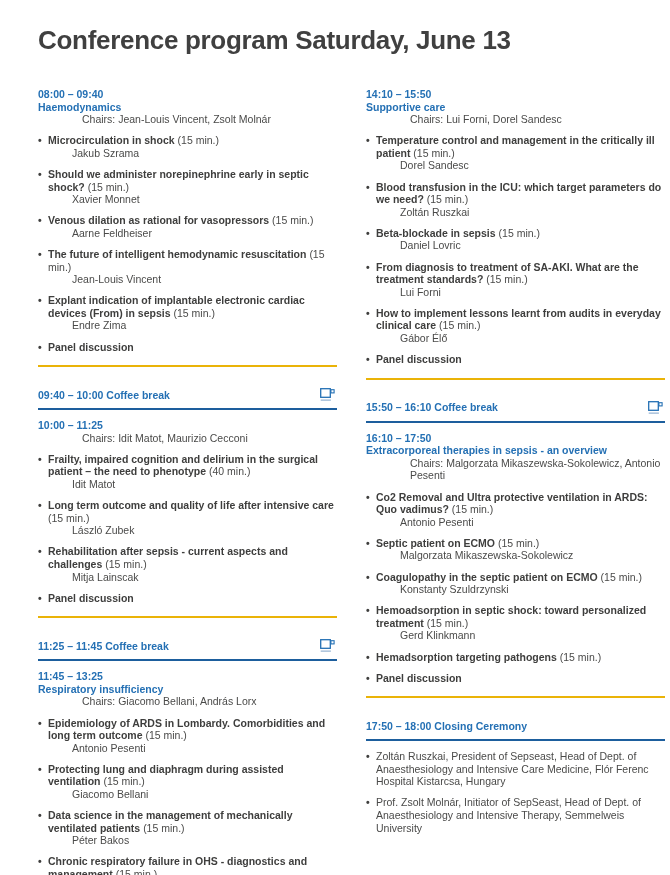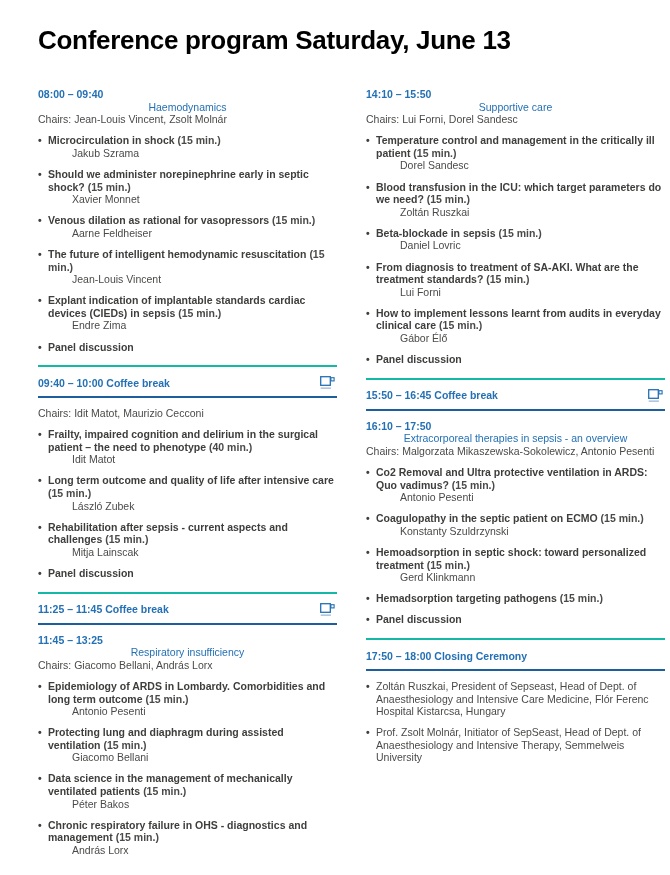--- a/index.html
+++ b/index.html
@@ -2,42 +2,42 @@
 <html><head>
 <meta charset="utf-8">
 <style>
   html,body{margin:0;padding:0;}
   body{
     width:670px;min-height:875px;background:#ffffff;
     font-family:"Liberation Sans",sans-serif;color:#4a4a49;
   }
   .page{box-sizing:border-box;width:670px;min-height:875px;padding:25px 18px 20px 38px;}
   .title{
-    margin:0 0 24px 0;font-size:26px;font-weight:bold;color:#000000;
+    margin:0 0 24px 0;font-size:26px;font-weight:bold;color:#404040;
     letter-spacing:-0.3px;
   }
   .columns{display:flex;gap:29px;align-items:flex-start;}
   .column{width:299px;flex:0 0 299px;font-size:10.5px;line-height:1.2;}
   .session{margin:0;}
   .session-header{margin:8px 0 3px 0;}
   .session-time{color:#2470b4;font-weight:bold;}
-  .session-title{color:#2470b4;font-weight:normal;text-align:center;}
-  .session-chairs{color:#4a4a49;}
+  .session-title{color:#2470b4;font-weight:bold;}
+  .session-chairs{color:#4a4a49;margin-left:44px;}
   .item{display:flex;margin-top:8.5px;}
   .bullet{flex:0 0 10px;width:10px;color:#3e3e3d;font-weight:bold;}
   .bullet::before{content:"•";}
   .item-text{flex:1;}
   .item-title{font-weight:bold;color:#3e3e3d;}
-  .duration{color:#4a4a49;font-weight:bold;}
+  .duration{color:#4a4a49;font-weight:normal;}
   .speaker{color:#4a4a49;margin-left:24px;}
   .plain-text{color:#4a4a49;font-weight:normal;}
   .break-bar{
     display:flex;justify-content:space-between;align-items:center;
-    border-top:2px solid #14b8a6;border-bottom:2px solid #1d5e9d;
-    padding:8px 0 5px 0;margin:12px 0 9px 0;min-height:16px;
+    border-top:2px solid #eab308;border-bottom:2px solid #1d5e9d;
+    padding:20px 0 5px 0;margin:12px 0 9px 0;min-height:16px;
   }
   .break-label{color:#2470b4;font-weight:bold;}
   .cup{display:inline-flex;align-items:center;margin-right:1px;}
 </style>
 </head>
 <body>
 
 <div class="page">
   <h1 class="title">Conference program Saturday, June 13</h1>
   <div class="columns">
@@ -59,39 +59,40 @@
           <div class="item">
             <span class="bullet"></span>
             <div class="item-text"><span class="item-title">Venous dilation as rational for vasopressors</span> <span class="duration">(15 min.)</span><div class="speaker">Aarne Feldheiser</div></div>
           </div>
           <div class="item">
             <span class="bullet"></span>
             <div class="item-text"><span class="item-title">The future of intelligent hemodynamic resuscitation</span> <span class="duration">(15 min.)</span><div class="speaker">Jean-Louis Vincent</div></div>
           </div>
           <div class="item">
             <span class="bullet"></span>
-            <div class="item-text"><span class="item-title">Explant indication of implantable standards cardiac devices (CIEDs) in sepsis</span> <span class="duration">(15 min.)</span><div class="speaker">Endre Zima</div></div>
+            <div class="item-text"><span class="item-title">Explant indication of implantable electronic cardiac devices (From) in sepsis</span> <span class="duration">(15 min.)</span><div class="speaker">Endre Zima</div></div>
           </div>
           <div class="item">
             <span class="bullet"></span>
             <div class="item-text"><span class="item-title">Panel discussion</span></div>
           </div>
         </div>
         <div class="break-bar">
           <span class="break-label">09:40 – 10:00 Coffee break</span>
           <span class="cup">
             <svg width="16" height="14" viewBox="0 0 16 14">
               <rect x="0.7" y="0.7" width="9.6" height="8.6" fill="none" stroke="#2470b4" stroke-width="1.3"></rect>
               <rect x="10.9" y="1.7" width="3.2" height="3.2" fill="none" stroke="#2470b4" stroke-width="1.1"></rect>
               <rect x="0.7" y="11.4" width="10.2" height="1.5" fill="#a9c1db"></rect>
             </svg>
           </span>
         </div>
         <div class="session">
           <div class="session-header">
+            <div class="session-time">10:00 – 11:25</div>
             <div class="session-chairs">Chairs: Idit Matot, Maurizio Cecconi</div>
           </div>
           <div class="item">
             <span class="bullet"></span>
             <div class="item-text"><span class="item-title">Frailty, impaired cognition and delirium in the surgical patient – the need to phenotype</span> <span class="duration">(40 min.)</span><div class="speaker">Idit Matot</div></div>
           </div>
           <div class="item">
             <span class="bullet"></span>
             <div class="item-text"><span class="item-title">Long term outcome and quality of life after intensive care</span> <span class="duration">(15 min.)</span><div class="speaker">László Zubek</div></div>
           </div>
@@ -164,41 +165,45 @@
           <div class="item">
             <span class="bullet"></span>
             <div class="item-text"><span class="item-title">How to implement lessons learnt from audits in everyday clinical care</span> <span class="duration">(15 min.)</span><div class="speaker">Gábor Élő</div></div>
           </div>
           <div class="item">
             <span class="bullet"></span>
             <div class="item-text"><span class="item-title">Panel discussion</span></div>
           </div>
         </div>
         <div class="break-bar">
-          <span class="break-label">15:50 – 16:45 Coffee break</span>
+          <span class="break-label">15:50 – 16:10 Coffee break</span>
           <span class="cup">
             <svg width="16" height="14" viewBox="0 0 16 14">
               <rect x="0.7" y="0.7" width="9.6" height="8.6" fill="none" stroke="#2470b4" stroke-width="1.3"></rect>
               <rect x="10.9" y="1.7" width="3.2" height="3.2" fill="none" stroke="#2470b4" stroke-width="1.1"></rect>
               <rect x="0.7" y="11.4" width="10.2" height="1.5" fill="#a9c1db"></rect>
             </svg>
           </span>
         </div>
         <div class="session">
           <div class="session-header">
             <div class="session-time">16:10 – 17:50</div>
             <div class="session-title">Extracorporeal therapies in sepsis - an overview</div>
             <div class="session-chairs">Chairs: Malgorzata Mikaszewska-Sokolewicz, Antonio Pesenti</div>
           </div>
           <div class="item">
             <span class="bullet"></span>
             <div class="item-text"><span class="item-title">Co2 Removal and Ultra protective ventilation in ARDS: Quo vadimus?</span> <span class="duration">(15 min.)</span><div class="speaker">Antonio Pesenti</div></div>
           </div>
           <div class="item">
             <span class="bullet"></span>
+            <div class="item-text"><span class="item-title">Septic patient on ECMO</span> <span class="duration">(15 min.)</span><div class="speaker">Malgorzata Mikaszewska-Sokolewicz</div></div>
+          </div>
+          <div class="item">
+            <span class="bullet"></span>
             <div class="item-text"><span class="item-title">Coagulopathy in the septic patient on ECMO</span> <span class="duration">(15 min.)</span><div class="speaker">Konstanty Szuldrzynski</div></div>
           </div>
           <div class="item">
             <span class="bullet"></span>
             <div class="item-text"><span class="item-title">Hemoadsorption in septic shock: toward personalized treatment</span> <span class="duration">(15 min.)</span><div class="speaker">Gerd Klinkmann</div></div>
           </div>
           <div class="item">
             <span class="bullet"></span>
             <div class="item-text"><span class="item-title">Hemadsorption targeting pathogens</span> <span class="duration">(15 min.)</span></div>
           </div>

